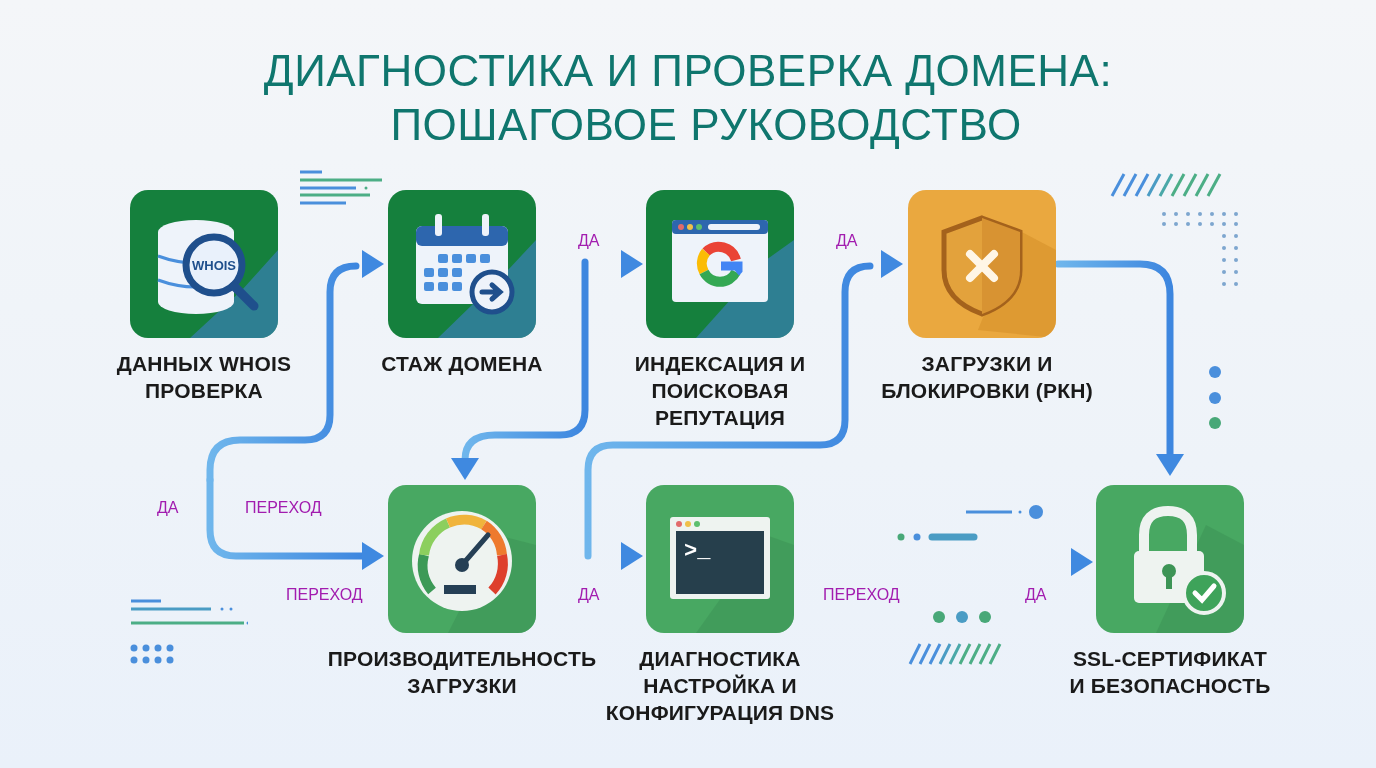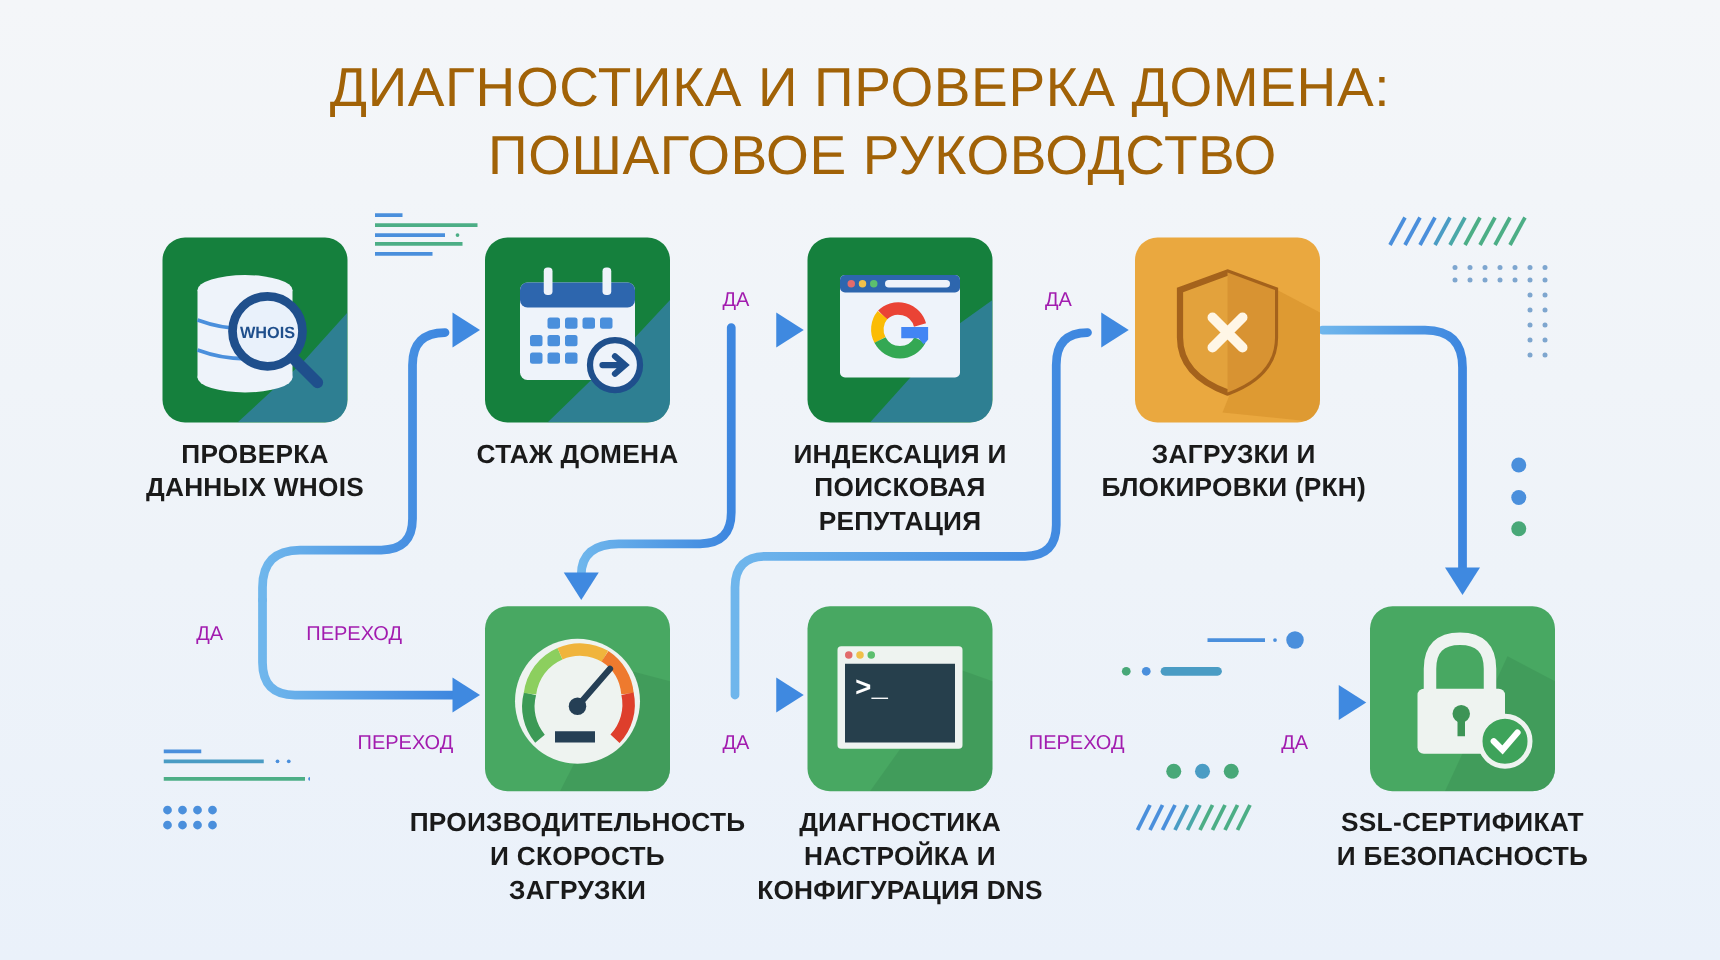--- a/index.html
+++ b/index.html
@@ -1,20 +1,20 @@
 <!DOCTYPE html>
 <html><head>
 <meta charset="utf-8">
 <style>
   html,body{margin:0;padding:0;}
   body{width:1376px;height:768px;position:relative;overflow:hidden;
     background:linear-gradient(180deg,#f4f6f9 0%,#eef3f9 60%,#eaf1fa 100%);
     font-family:"Liberation Sans","DejaVu Sans",sans-serif;color:#1b1b1b;}
   .title{position:absolute;left:0;width:1376px;text-align:center;font-size:44px;
-    font-weight:400;letter-spacing:0.5px;color:#a16207;line-height:54px;}
+    font-weight:400;letter-spacing:0.5px;color:#0f766e;line-height:54px;}
   .t1{top:44px;} .t2{top:98px;margin-left:18px;}
   .tile{position:absolute;width:148px;height:148px;border-radius:18px;overflow:hidden;}
   .tile svg{position:absolute;left:0;top:0;}
   .blue{background:#15803d;} .orange{background:#eaa83f;} .green{background:#48a862;}
   .label{position:absolute;text-align:center;font-size:21px;font-weight:700;
     line-height:27px;color:#1a1a1a;letter-spacing:0.2px;}
   .edge{position:absolute;font-size:16px;color:#a21caf;}
   svg.flows{position:absolute;left:0;top:0;}
   .deco{position:absolute;}
 </style>
@@ -88,22 +88,22 @@
     <g fill="none" stroke="#4a8fdc" stroke-width="3">
       <path d="M28 66 Q66 80 104 66"></path>
         <path d="M28 90 Q66 104 104 90"></path>
     </g>
     <circle cx="84" cy="75" r="28" fill="#e9f1fb" stroke="#1f4f8c" stroke-width="7"></circle>
     <line x1="104" y1="96" x2="124" y2="116" stroke="#1f4f8c" stroke-width="9" stroke-linecap="round"></line>
     <text x="84" y="80" text-anchor="middle" font-family="Liberation Sans, sans-serif" font-weight="700" font-size="13" fill="#1f4f8c">WHOIS</text>
   </svg>
 </div>
 <div class="label" style="left:104px;top:350px;width:200px">
+  <div>ДАННЫХ WHOIS</div>
   <div>ПРОВЕРКА</div>
-  <div>ДАННЫХ WHOIS</div>
 </div>
 
 <div class="tile blue" style="left:388px;top:190px">
   <svg width="148" height="148">
     <polygon points="50,148 148,148 148,50 120,80" fill="#3f7fcc" opacity="0.6"></polygon>
     <rect x="28" y="36" width="92" height="78" rx="6" fill="#eef3fa"></rect>
     <rect x="28" y="36" width="92" height="20" rx="6" fill="#2d66ae"></rect>
     <rect x="47" y="24" width="7" height="22" rx="3" fill="#eef3fa"></rect>
     <rect x="94" y="24" width="7" height="22" rx="3" fill="#eef3fa"></rect>
     <g fill="#4a8fdc">
@@ -173,21 +173,20 @@
       <path d="M96 40 A40 40 0 0 1 114 70" stroke="#ee7a2e"></path>
       <path d="M114 70 A40 40 0 0 1 104 106" stroke="#de3f2c"></path>
     </g>
     <line x1="74" y1="80" x2="100" y2="50" stroke="#253f55" stroke-width="5" stroke-linecap="round"></line>
     <circle cx="74" cy="80" r="7" fill="#253f55"></circle>
     <rect x="56" y="100" width="32" height="9" fill="#253f55"></rect>
   </svg>
 </div>
 <div class="label" style="left:312px;top:645px;width:300px">
   <div>ПРОИЗВОДИТЕЛЬНОСТЬ</div>
-  <div>И СКОРОСТЬ</div>
   <div>ЗАГРУЗКИ</div>
 </div>
 
 <div class="tile green" style="left:646px;top:485px">
   <svg width="148" height="148">
     <polygon points="50,148 148,148 148,60 120,50" fill="#3d9456" opacity="0.6"></polygon>
     <rect x="24" y="32" width="100" height="82" rx="3" fill="#eef3f0"></rect>
     <rect x="30" y="46" width="88" height="63" fill="#263f4c"></rect>
     <circle cx="33" cy="39" r="3" fill="#e26b6b"></circle>
       <circle cx="42" cy="39" r="3" fill="#f0c04a"></circle>

